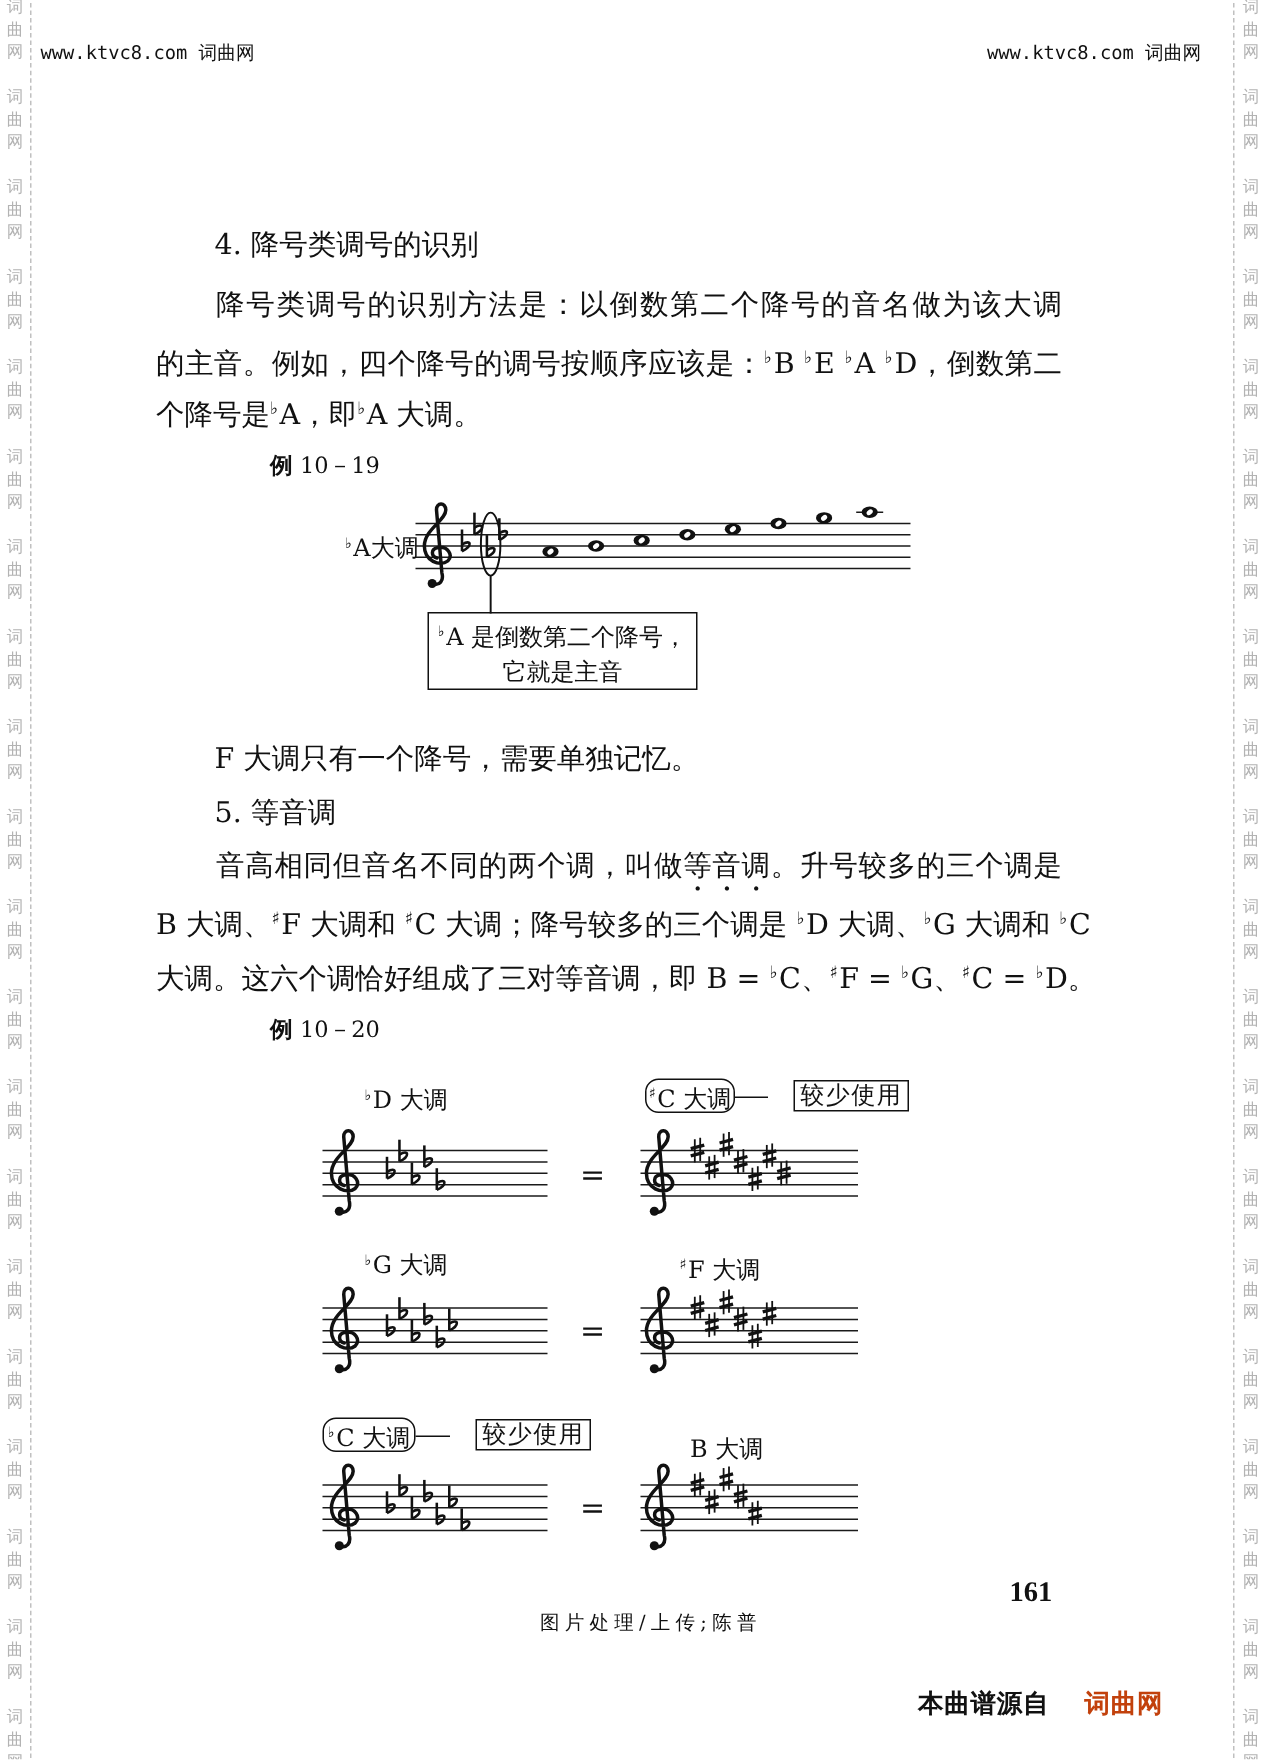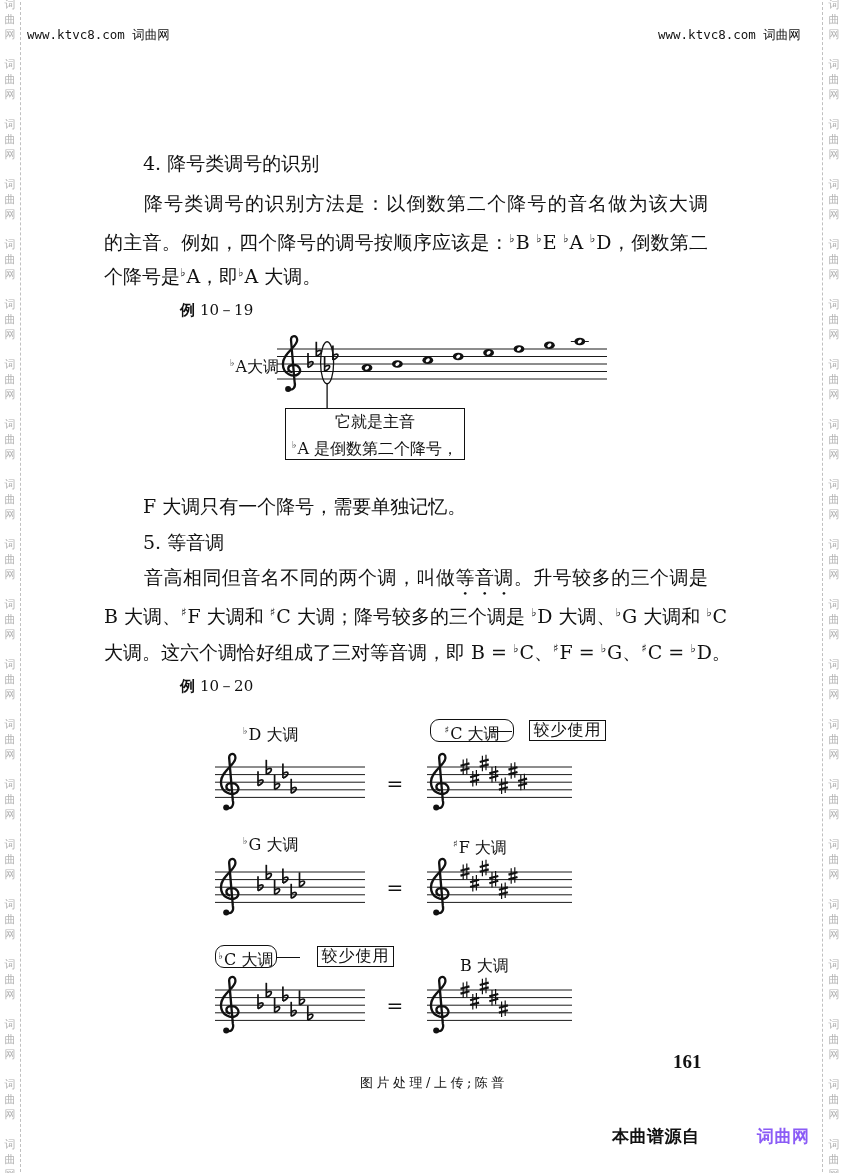--- a/index.html
+++ b/index.html
@@ -306,38 +306,38 @@
         <ellipse cx="281.4" cy="20.25" rx="5.4" ry="3.8" fill="#111"></ellipse>
         <ellipse cx="281.4" cy="20.25" rx="2.3" ry="1.6" fill="#fff" transform="rotate(-40 281.4 20.25)"></ellipse>
       </g>
       <line x1="302.79999999999995" x2="320.79999999999995" y1="16.5" y2="16.5" stroke="#1a1a1a" stroke-width="1"></line>
       <g>
         <ellipse cx="311.79999999999995" cy="16.5" rx="5.4" ry="3.8" fill="#111"></ellipse>
         <ellipse cx="311.79999999999995" cy="16.5" rx="2.3" ry="1.6" fill="#fff" transform="rotate(-40 311.79999999999995 16.5)"></ellipse>
       </g>
     </svg>
   <div class="callout">
+    <div class="mus"><span class="acc">♭</span>A 是倒数第二个降号，</div>
     <div class="mus">它就是主音</div>
-    <div class="mus"><span class="acc">♭</span>A 是倒数第二个降号，</div>
   </div>
 
   <div class="txt" style="left:143px;top:494px">F 大调只有一个降号，需要单独记忆。</div>
   <div class="txt" style="left:143px;top:530px">5. 等音调</div>
   <div class="jline" style="left:144px;top:565px;width:564px">
     <span>音高相同但音名不同的两个调，叫做</span><span class="emph">等音调</span><span>。升号较多的三个调是</span>
   </div>
   <div class="jline mus" style="left:104px;top:600px;width:604px">B 大调、<span class="acc">♯</span>F 大调和 <span class="acc">♯</span>C 大调；降号较多的三个调是 <span class="acc">♭</span>D 大调、<span class="acc">♭</span>G 大调和 <span class="acc">♭</span>C</div>
   <div class="jline mus" style="left:104px;top:636px;width:604px">大调。这六个调恰好组成了三对等音调，即 B = <span class="acc">♭</span>C、<span class="acc">♯</span>F = <span class="acc">♭</span>G、<span class="acc">♯</span>C = <span class="acc">♭</span>D。</div>
 
   <div class="exlabel" style="left:140px;top:677px">
     <span class="ex-prefix">例</span><span>10－20</span>
   </div>
 
   <div class="keylbl mus" style="left:223px;top:721px"><span class="acc">♭</span>D 大调</div>
-  <div class="rbox mus" style="left:430px;top:719px;width:84px"><span class="acc">♯</span>C 大调</div>
+  <div class="rbox mus" style="left:430px;top:719px;width:60px"><span class="acc">♯</span>C 大调</div>
   <div class="conn" style="left:490px;top:731px;width:22px"></div>
   <div class="sbox" style="left:512px;top:720px;width:77px">较少使用</div>
   <svg class="staff" style="left:208px;top:748px" width="164" height="70">
       <line x1="7" x2="157" y1="19" y2="19" stroke="#1a1a1a" stroke-width="1"></line>
       <line x1="7" x2="157" y1="26.6" y2="26.6" stroke="#1a1a1a" stroke-width="1"></line>
       <line x1="7" x2="157" y1="34.2" y2="34.2" stroke="#1a1a1a" stroke-width="1"></line>
       <line x1="7" x2="157" y1="41.8" y2="41.8" stroke="#1a1a1a" stroke-width="1"></line>
       <line x1="7" x2="157" y1="49.4" y2="49.4" stroke="#1a1a1a" stroke-width="1"></line>
       <g transform="translate(9,3.8000000000000025) scale(1.0133333333333332)">
         <path d="M9.1 55 C14.3 57 16.9 53 15.6 48 L12 6 C11.7 1 18.2 0.5 18.2 6 C18.2 13 3.9 19 3.9 30 C3.9 40 14.3 44 19.5 40 C23.4 36 19.5 30 13 31 C7.8 32 8.45 37 12.35 38" fill="none" stroke="#111" stroke-width="2.3" stroke-linecap="round"></path>
@@ -587,14 +587,14 @@
         <line x1="81.60000000000001" y1="30.5" x2="81.60000000000001" y2="46" stroke-width="1.2"></line>
         <line x1="85.2" y1="29.5" x2="85.2" y2="45" stroke-width="1.2"></line>
         <line x1="78.9" y1="36.8" x2="87.9" y2="34.4" stroke-width="2.2"></line>
         <line x1="78.9" y1="41.6" x2="87.9" y2="39.2" stroke-width="2.2"></line>
       </g>
     </svg>
 
   <div class="pagenum">161</div>
   <div class="credit">图片处理/上传;陈普</div>
   <div class="src" style="left:612px">本曲谱源自</div>
-  <div class="src" id="src-site" style="left: 757px; color: #8b5cf6;">词曲网</div>
+  <div class="src" id="src-site" style="left: 723px; color: #c2410c;">词曲网</div>
 </div>
 
 </body></html>

